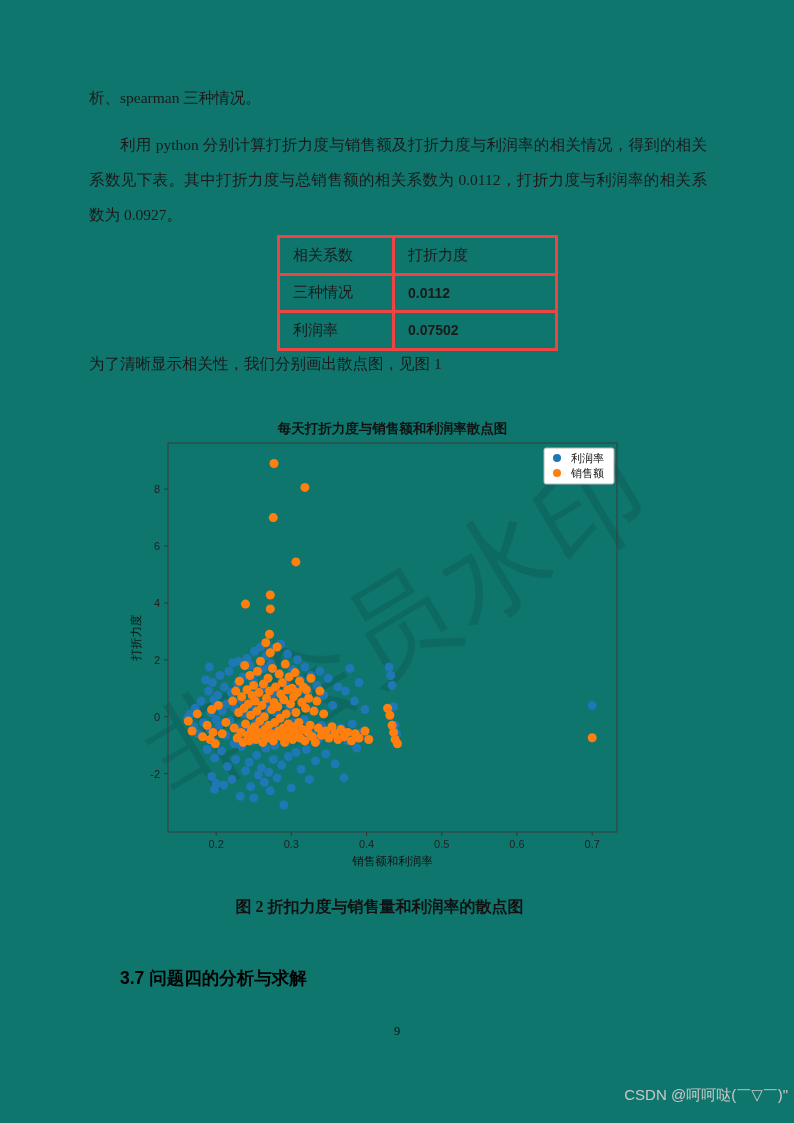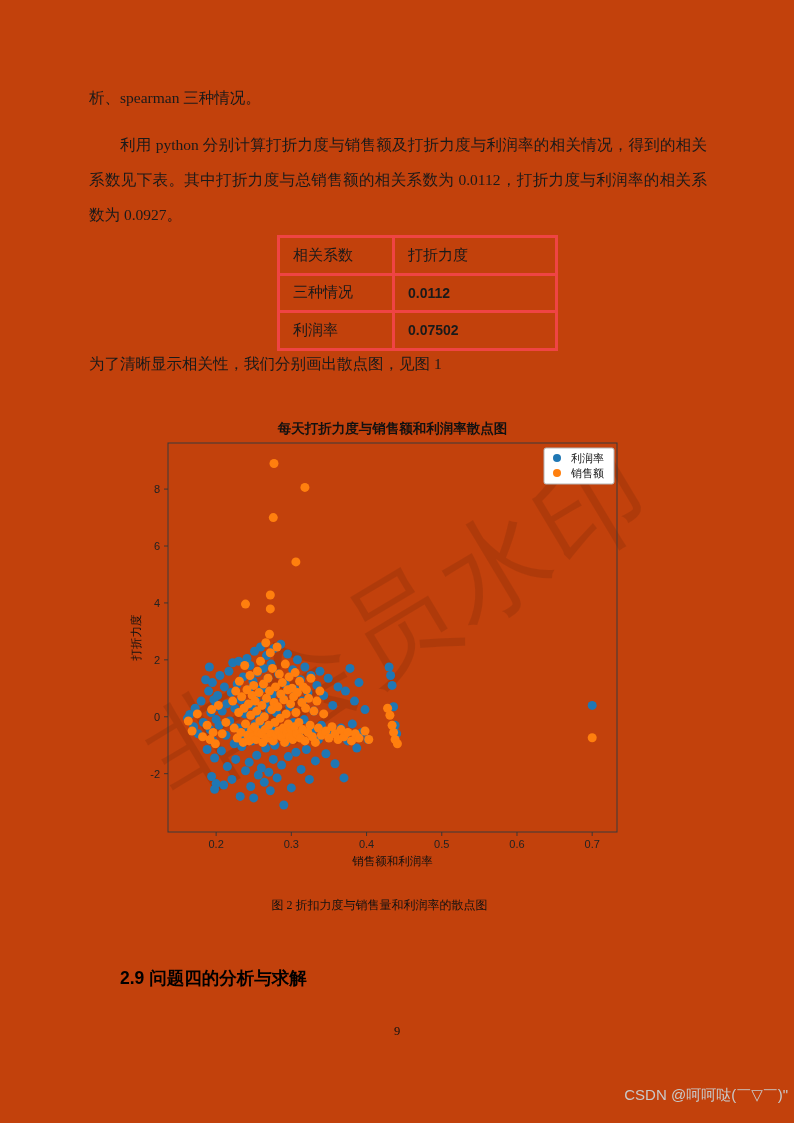--- a/index.html
+++ b/index.html
@@ -1,18 +1,18 @@
 <!DOCTYPE html>
 <html><head>
 <meta charset="utf-8">
 <style>
   html,body{margin:0;padding:0;background:#888;}
   .page{
     position:relative;width:794px;height:1123px;margin:0 auto;
-    background:#c2410c;overflow:hidden;
+    background:#0f766e;overflow:hidden;
     font-family:"Liberation Serif","DejaVu Serif",serif;color:#1a1a1a;
   }
   .para{position:absolute;left:89px;width:618px;font-size:15.5px;line-height:35px;text-align:justify;}
   .p1{top:80px;}
   .p2{top:127px;text-indent:31px;}
   .p3{top:346px;}
   .ctable{
     position:absolute;left:277px;top:235px;border-collapse:collapse;
     font-size:15px;
   }
@@ -29,21 +29,21 @@
   }
   .chart-watermark span{
     transform:rotate(-31deg);
     font-family:"Liberation Sans","DejaVu Sans",sans-serif;
     font-size:108px;letter-spacing:5px;white-space:nowrap;
     color:rgba(0,0,0,0.095);
   }
   .chart-svg{position:absolute;left:168px;top:443px;overflow:visible;z-index:2;}
   .fig-caption{
     position:absolute;left:0;top:897px;width:759px;text-align:center;
-    font-size:12px;color:#111;
+    font-size:16px;color:#111;font-weight:bold;
   }
   .sec-heading{
     position:absolute;left:120px;top:966px;
     font-family:"Liberation Sans","DejaVu Sans",sans-serif;
     font-size:17.5px;font-weight:700;color:#000;
   }
   .page-number{
     position:absolute;left:0;top:1024px;width:794px;text-align:center;
     font-size:12.5px;color:#111;
   }
@@ -413,19 +413,19 @@
         <rect x="376" y="5" width="70" height="36" fill="#ffffff" stroke="#b5b5b5" stroke-width="1" rx="2"></rect>
         <circle cx="389" cy="15" r="4" fill="#1f77b4"></circle>
         <text x="403" y="19" font-family="&quot;Liberation Sans&quot;,&quot;DejaVu Sans&quot;,sans-serif" font-size="11" fill="#111">利润率</text>
         <circle cx="389" cy="30" r="4" fill="#ff7f0e"></circle>
         <text x="403" y="34" font-family="&quot;Liberation Sans&quot;,&quot;DejaVu Sans&quot;,sans-serif" font-size="11" fill="#111">销售额</text>
       </g>
     </svg>
 
   <div class="fig-caption">图 2 折扣力度与销售量和利润率的散点图</div>
 
-  <div class="sec-heading">2.9 问题四的分析与求解</div>
+  <div class="sec-heading">3.7 问题四的分析与求解</div>
 
   <div class="page-number">9</div>
 
   <div class="csdn-mark">CSDN @呵呵哒(￣▽￣)"</div>
 
 </div>
 
 </body></html>

